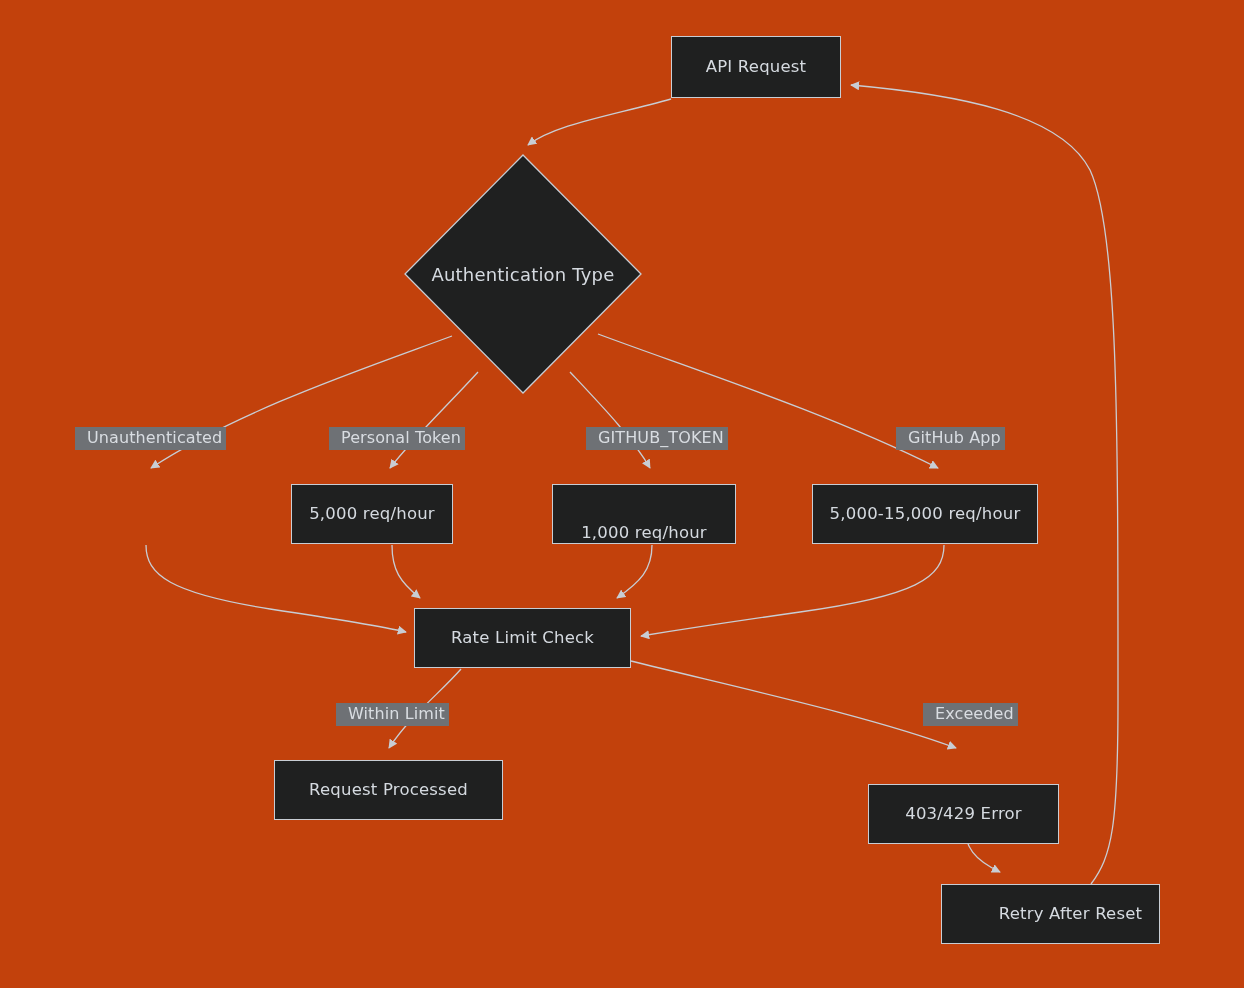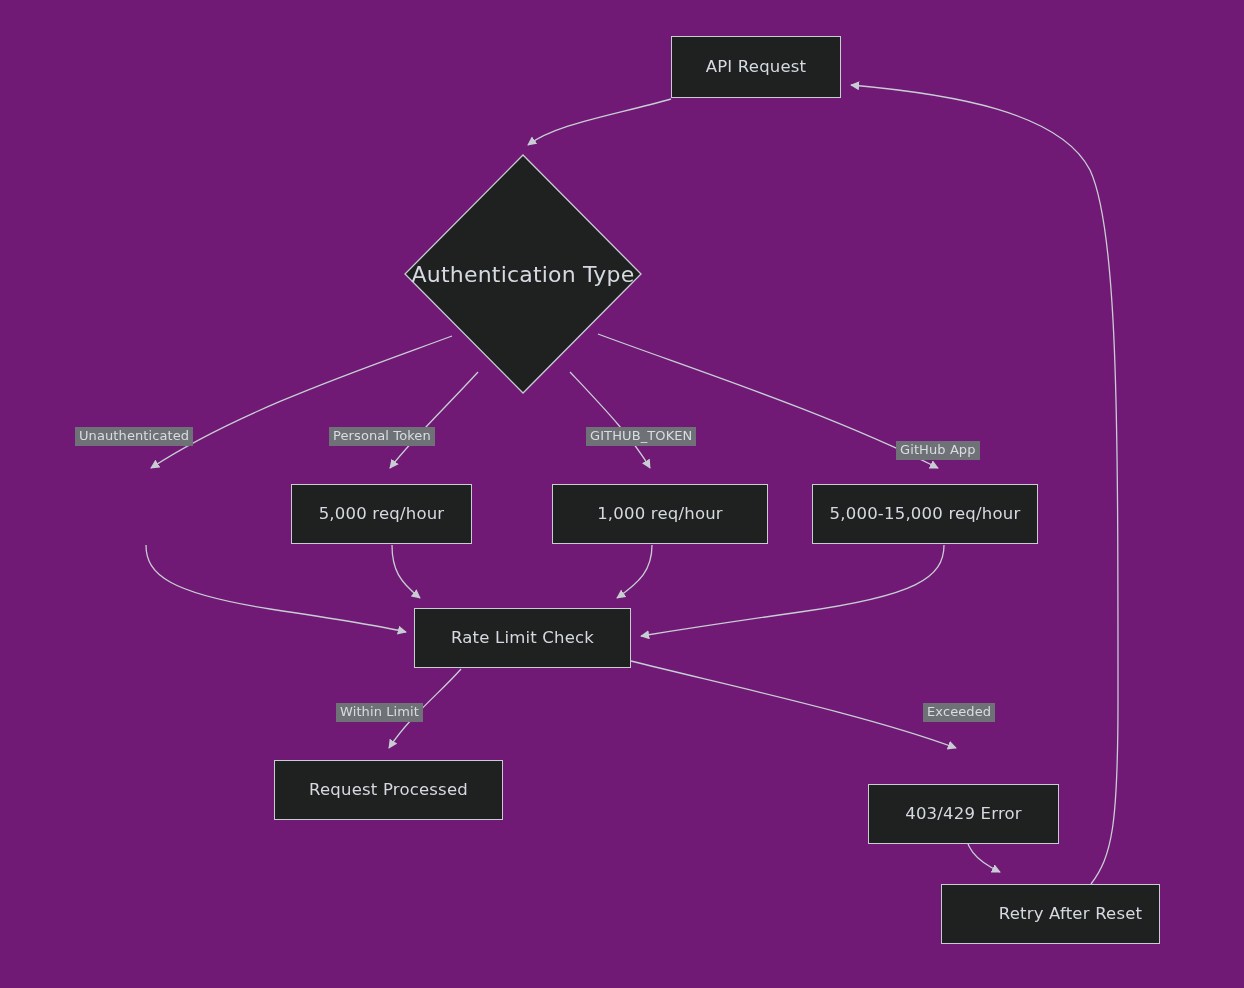--- a/index.html
+++ b/index.html
@@ -4,21 +4,21 @@
 <style>
   html, body {
     margin: 0;
     padding: 0;
     background: #0d1117;
   }
   #canvas {
     position: relative;
     width: 1244px;
     height: 988px;
-    background: #701a75;
+    background: #c2410c;
     font-family: "DejaVu Sans", "Liberation Sans", sans-serif;
     overflow: hidden;
   }
   svg.edges {
     position: absolute;
     left: 0;
     top: 0;
     width: 1244px;
     height: 988px;
     pointer-events: none;
@@ -44,31 +44,31 @@
     justify-content: center;
   }
   .diamond-shape {
     position: absolute;
     left: 0; top: 0;
     width: 100%; height: 100%;
   }
   .diamond-label {
     position: relative;
     color: #d5dae0;
-    font-size: 22px;
+    font-size: 18px;
     letter-spacing: 0.2px;
     white-space: nowrap;
     z-index: 2;
   }
   .edge-label {
     position: absolute;
     background: #6e7175;
     color: #d9dde2;
-    font-size: 13px;
-    padding: 2px 4px 3px 4px;
+    font-size: 16px;
+    padding: 2px 4px 3px 12px;
     white-space: nowrap;
     line-height: 1.1;
     letter-spacing: 0.1px;
   }
 </style>
 </head>
 <body>
 
 <div id="canvas">
 
@@ -107,25 +107,25 @@
   </div>
 
   <div class="diamond-wrap" style="left:404px; top:154px; width:238px; height:240px;">
     <svg class="diamond-shape" viewBox="0 0 238 240" preserveAspectRatio="none">
       <polygon points="119,1 237,120 119,239 1,120" fill="#1f2020" stroke="#c8cdd4" stroke-width="1.3"></polygon>
     </svg>
     <span class="diamond-label">Authentication Type</span>
   </div>
 
 
-  <div class="node" style="left:291px; top:484px; width:181px; height:60px;">
+  <div class="node" style="left:291px; top:484px; width:162px; height:60px;">
     <span>5,000 req/hour</span>
   </div>
 
-  <div class="node" style="left:552px; top:484px; width:216px; height:60px;">
+  <div class="node" style="left:552px; top:484px; width:184px; height:60px;align-items:flex-end;">
     <span>1,000 req/hour</span>
   </div>
 
   <div class="node" style="left:812px; top:484px; width:226px; height:60px;">
     <span>5,000-15,000 req/hour</span>
   </div>
 
   <div class="node" style="left:414px; top:608px; width:217px; height:60px;">
     <span>Rate Limit Check</span>
   </div>
@@ -147,21 +147,21 @@
   </div>
 
   <div class="edge-label" style="left:329px; top:427px;">
     <span>Personal Token</span>
   </div>
 
   <div class="edge-label" style="left:586px; top:427px;">
     <span>GITHUB_TOKEN</span>
   </div>
 
-  <div class="edge-label" style="left:896px; top:441px;">
+  <div class="edge-label" style="left:896px; top:427px;">
     <span>GitHub App</span>
   </div>
 
   <div class="edge-label" style="left:336px; top:703px;">
     <span>Within Limit</span>
   </div>
 
   <div class="edge-label" style="left:923px; top:703px;">
     <span>Exceeded</span>
   </div>

